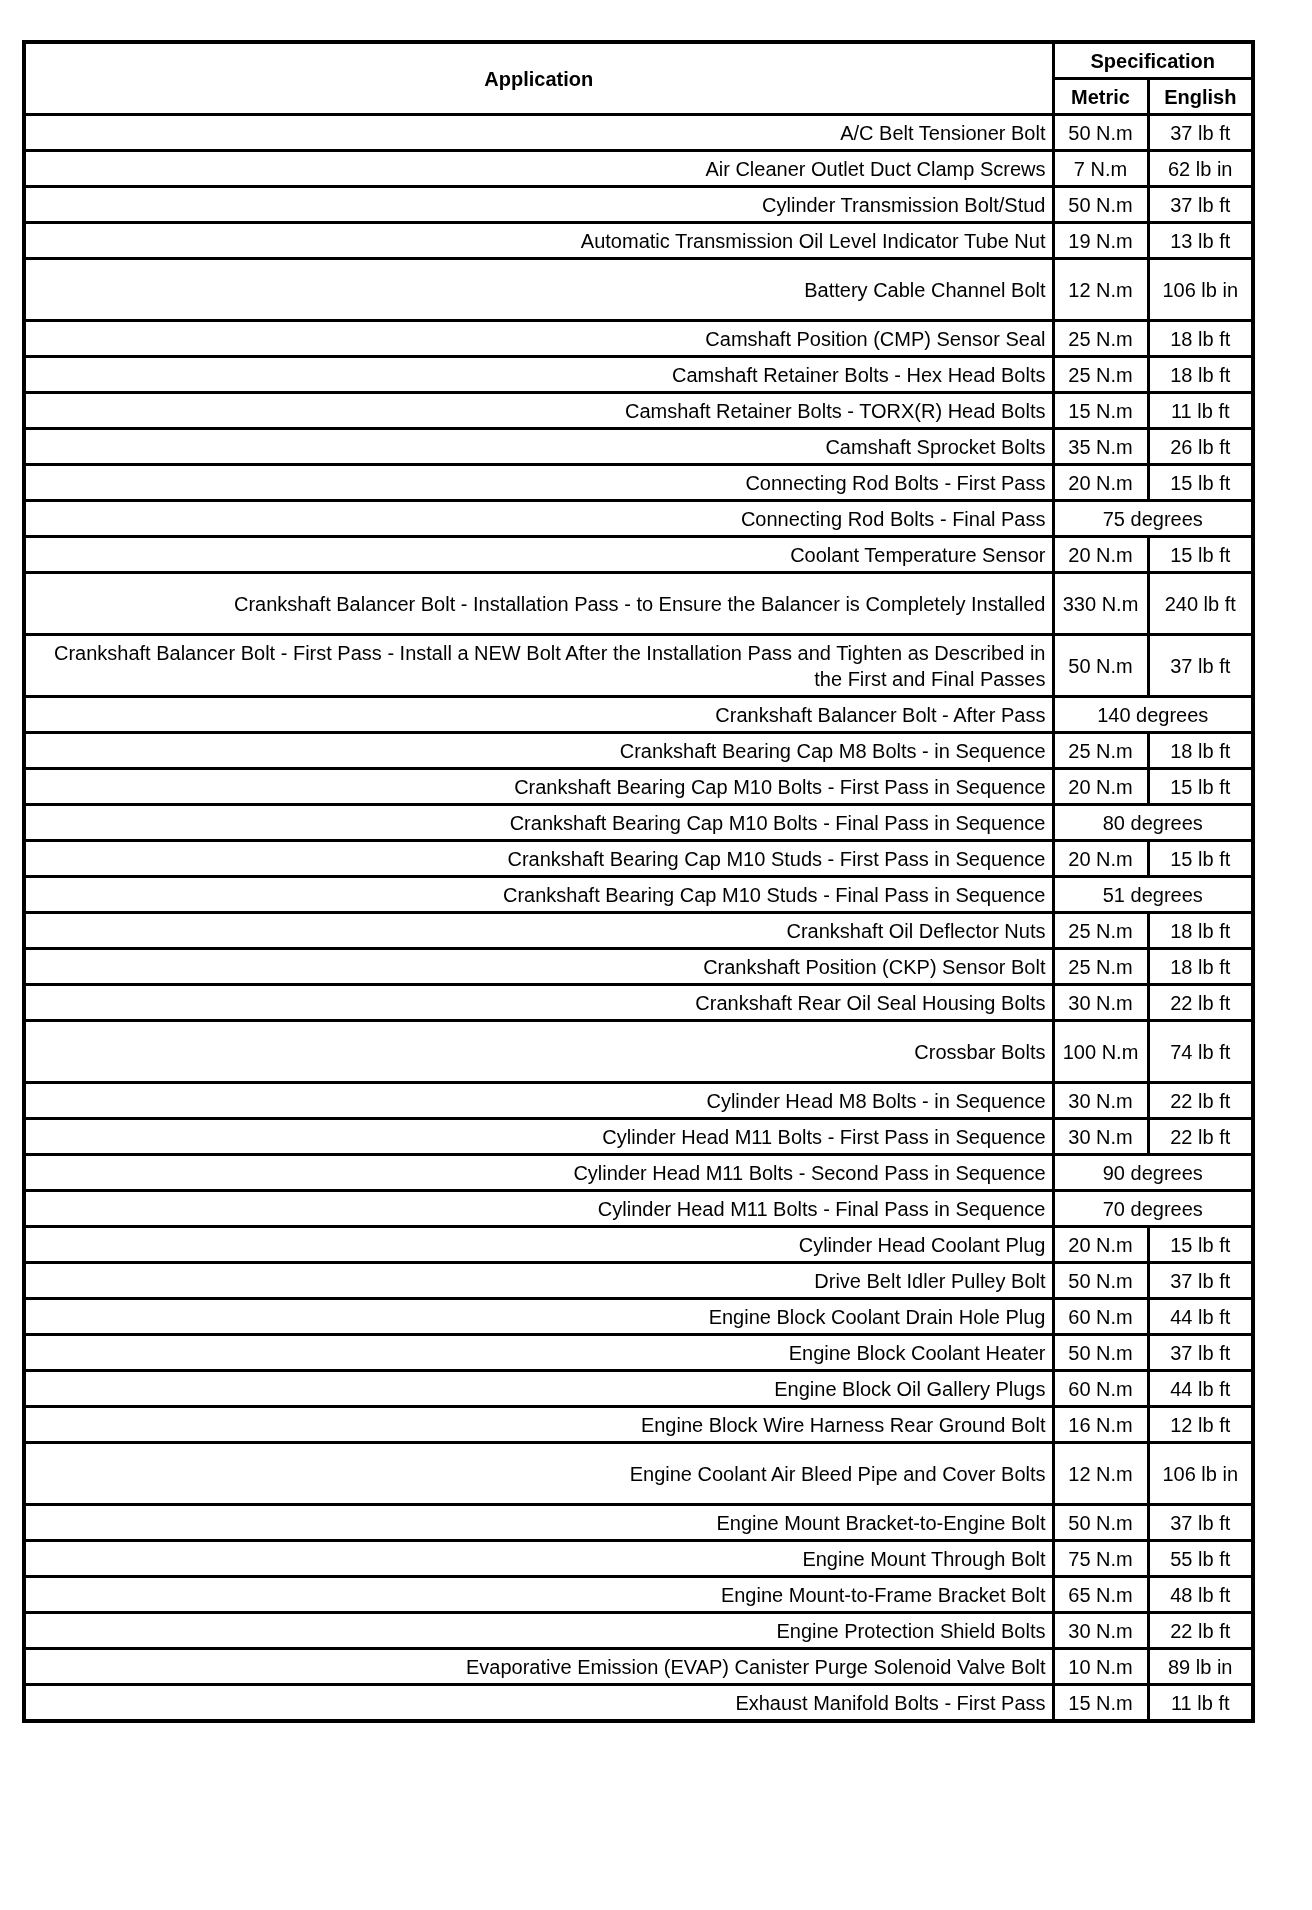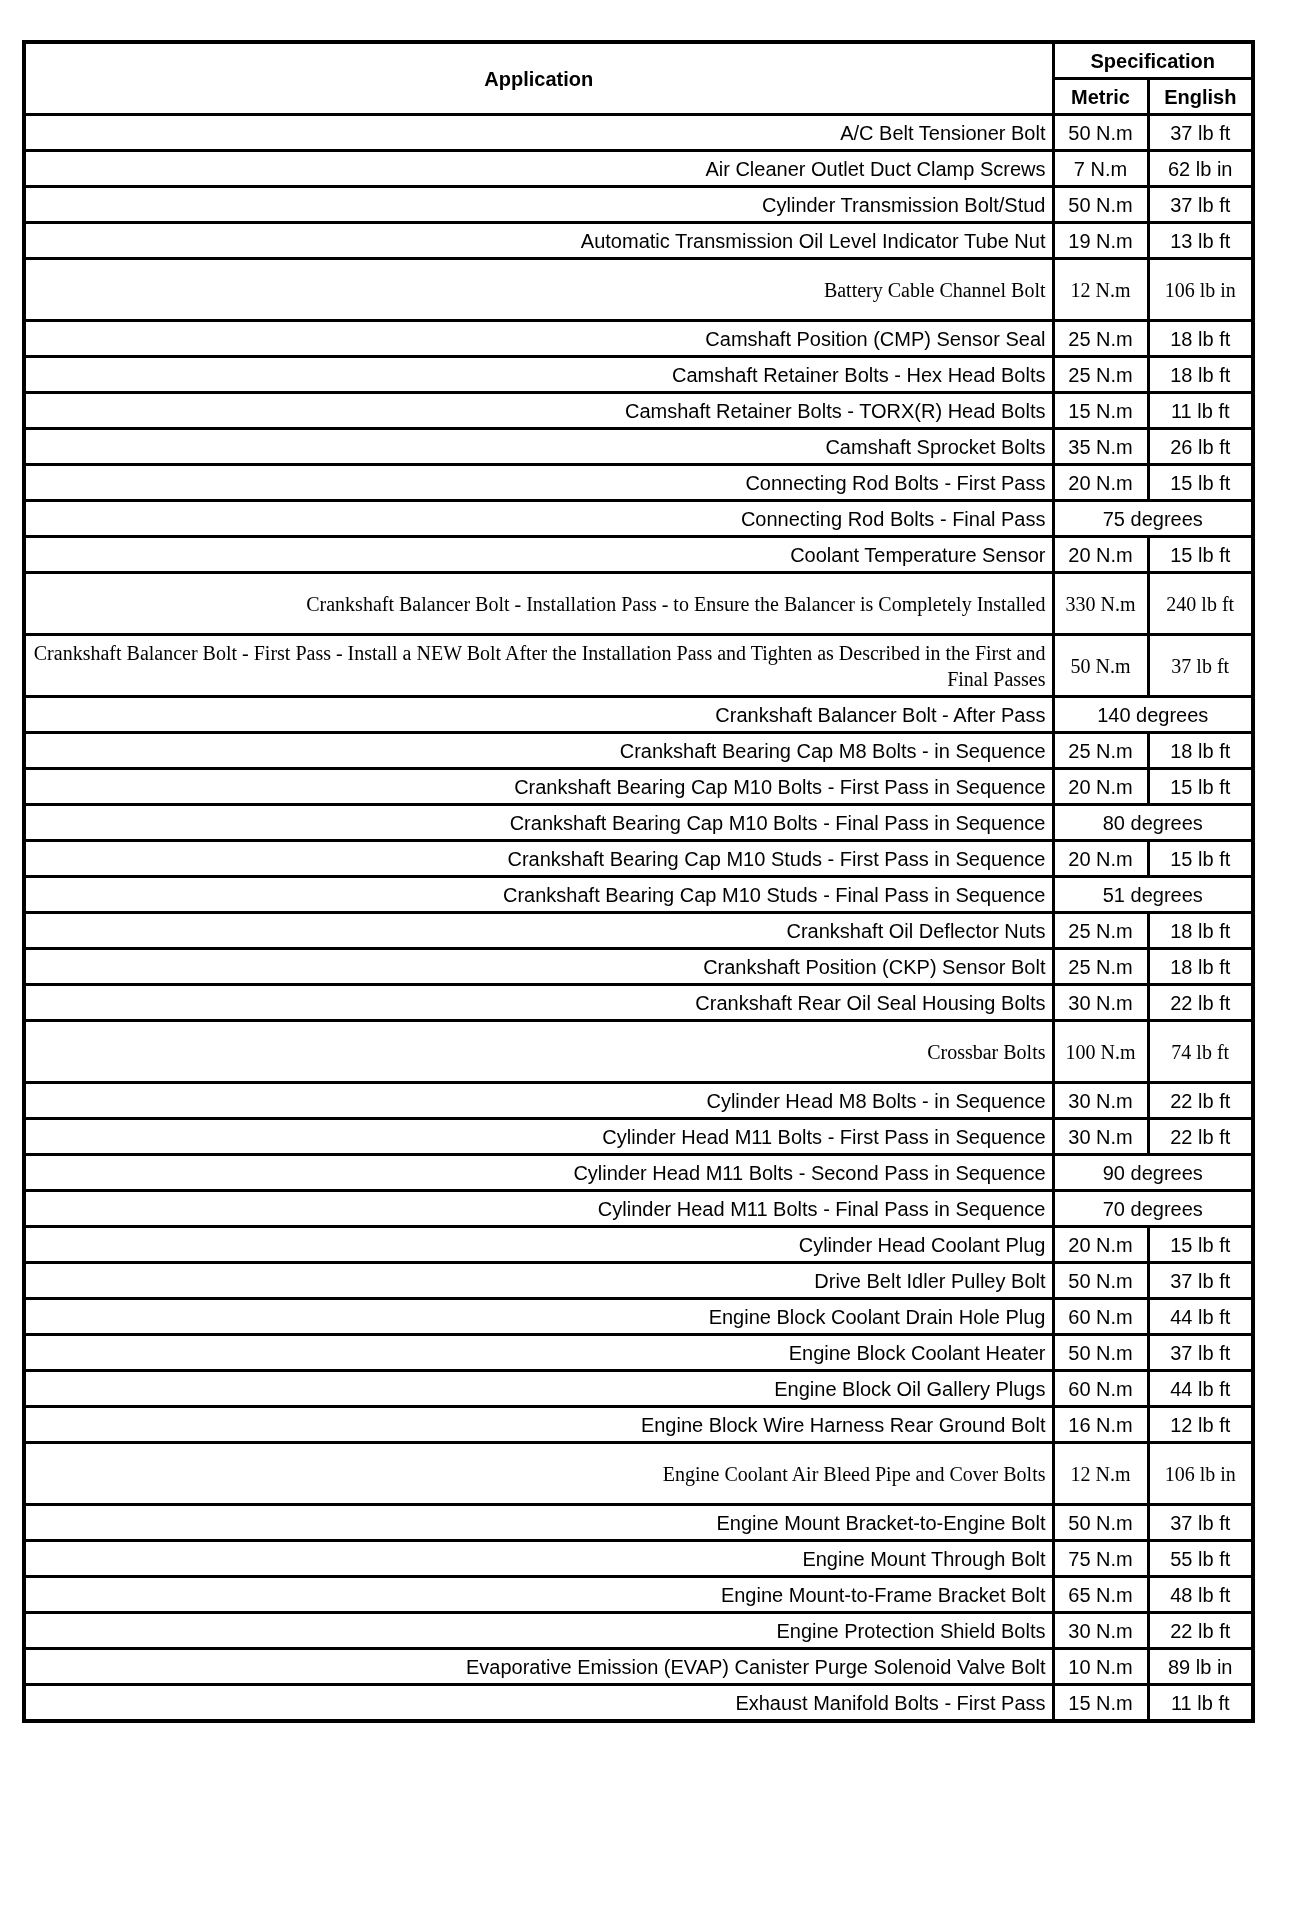--- a/index.html
+++ b/index.html
@@ -16,21 +16,21 @@
   #torque-table th, #torque-table td {
     border: 3px solid #000; padding: 0 6px; font-size: 20px; line-height: 26px;
     vertical-align: middle; overflow: hidden;
   }
   #torque-table th { font-weight: bold; text-align: center; }
   #torque-table tr.h1 th { height: 33px; }
   #torque-table tr.h2 th.sub { height: 33px; margin-left: 24px; }
   #torque-table td.app { text-align: right; }
   #torque-table td.val { text-align: center; padding: 0 2px; }
   #torque-table tr.single td { height: 33px; }
-  #torque-table tr.double td { height: 59px; font-family: Liberation Serif, serif; }
+  #torque-table tr.double td { height: 59px; }
 </style>
 </head>
 <body>
 
 <table id="torque-table">
   <colgroup>
     <col class="c-app">
       <col class="c-met">
       <col class="c-eng">
   </colgroup>

